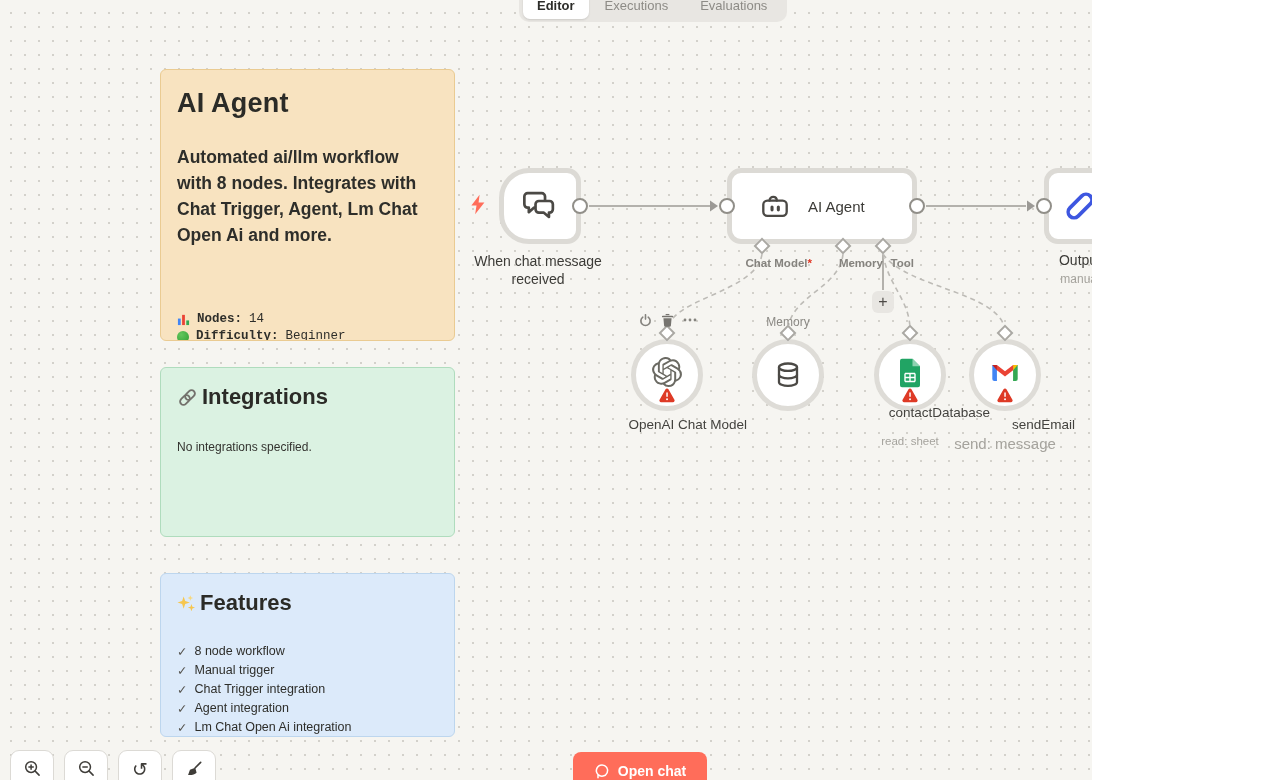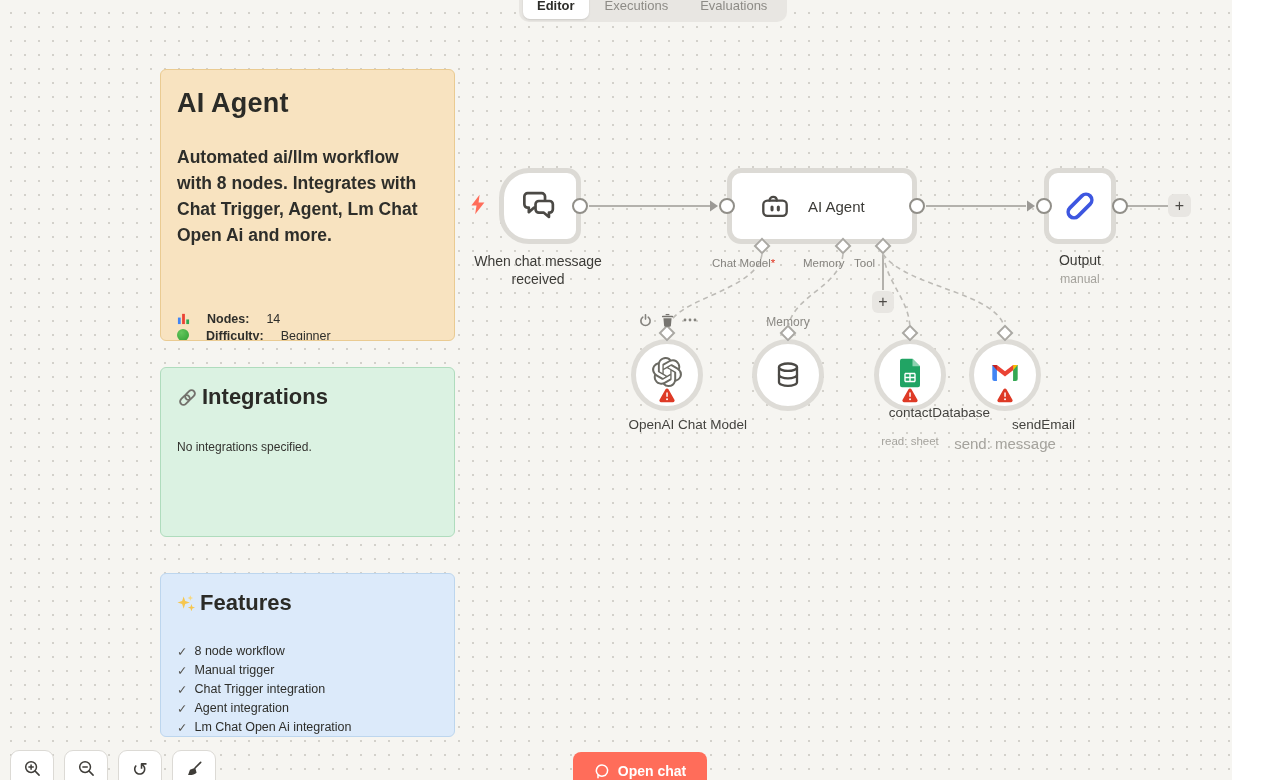--- a/index.html
+++ b/index.html
@@ -1,33 +1,33 @@
 <!DOCTYPE html>
 <html><head>
 <meta charset="utf-8">
 <style>
   html,body{margin:0;padding:0;}
   body{font-family:"Liberation Sans",sans-serif;}
-  .canvas{position:relative;width:1232px;height:780px;overflow:hidden;
+  .canvas{position:relative;width:1092px;height:780px;overflow:hidden;
     background-color:#f6f5f1;
     background-image:radial-gradient(circle,#d3d1cb 1px,transparent 1.3px);
     background-size:14px 14px;background-position:4px 6px;}
   .abs{position:absolute;}
   
   .tabbar{left:519px;top:-12px;height:34px;background:#e8e6e2;border-radius:10px;
     display:flex;align-items:center;padding:0 4px;z-index:20;}
   .tab{font-size:13px;color:#8d8b86;padding:6px 16px;border-radius:7px;cursor:pointer;white-space:nowrap;}
   .tab.active{background:#fff;color:#2d2d2a;font-weight:700;box-shadow:0 1px 2px rgba(0,0,0,.12);padding:6px 14px;}
   
   .note{width:295px;border-radius:6px;overflow:hidden;box-sizing:border-box;padding:16px;z-index:2;}
   .note-overview{left:160px;top:69px;height:272px;background:#f8e3c0;border:1px solid #eacb92;}
   .note-overview h1{margin:2px 0 0;font-size:27px;color:#2b2b27;letter-spacing:.2px;}
   .note-overview p{margin:26px 0 0;font-size:17.5px;line-height:1.48;font-weight:700;color:#2e2e2a;}
   .meta{position:absolute;left:16px;bottom:-6px;font-size:12.5px;color:#2e2e2a;}
-  .meta-row{display:flex;align-items:flex-start;gap:17px;margin-bottom:3px;}
+  .meta-row{display:flex;align-items:flex-end;gap:7px;margin-bottom:3px;font-family:Liberation Mono, monospace;}
   .meta-row b{font-weight:700;}
   .dot-green{width:12px;height:12px;border-radius:50%;background:radial-gradient(circle at 35% 30%,#63c65c,#2f9e33);display:inline-block;}
   .note-integrations{left:160px;top:367px;height:170px;background:#dbf2e2;border:1px solid #afdcbd;}
   .note-features{left:160px;top:573px;height:164px;background:#dceafa;border:1px solid #bdd6ee;}
   .note-h2{display:flex;align-items:center;gap:4px;font-size:22px;font-weight:700;color:#2b2b27;margin:0;}
   .note-body{font-size:12px;color:#33332f;margin-top:30px;}
   ul.checklist{list-style:none;margin:28px 0 0;padding:0;font-size:12.5px;color:#2e2e2a;}
   ul.checklist li{display:flex;gap:7px;margin-bottom:4px;}
   ul.checklist .chk{color:#55534e;}
   
@@ -38,21 +38,21 @@
   .node-agent .node-title{font-size:15px;color:#3c3b37;}
   .node-output{left:1044px;top:168px;width:72px;height:76px;border-radius:14px;}
   .circle-node{background:#fff;border:5px solid #dedcd7;box-sizing:border-box;border-radius:50%;
     width:72px;height:72px;top:339px;z-index:4;display:flex;align-items:center;justify-content:center;cursor:pointer;}
   .warn{position:absolute;left:50%;transform:translateX(-50%);bottom:3px;line-height:0;}
   .port{width:16px;height:16px;border-radius:50%;background:#fff;border:2px solid #918f89;box-sizing:border-box;z-index:5;cursor:crosshair;}
   .diamond{width:12px;height:12px;background:#fff;border:2px solid #aaa8a3;box-sizing:border-box;transform:rotate(45deg);z-index:5;cursor:crosshair;}
   .nlabel{font-size:14px;color:#3c3b37;text-align:center;z-index:4;line-height:1.25;}
   .nsub{font-size:12px;color:#a5a39d;text-align:center;z-index:4;}
   .slabel{font-size:13.5px;color:#43423e;text-align:right;z-index:4;line-height:1.28;}
-  .plabel{font-size:11.5px;color:#85837e;text-align:left;z-index:4;white-space:nowrap;}
+  .plabel{font-size:11.5px;color:#85837e;text-align:right;z-index:4;white-space:nowrap;font-weight:bold;}
   .plabel .req{color:#e0321f;}
   .plusbtn{width:23px;height:23px;background:#e8e6e2;border-radius:6px;color:#4c4a46;font-size:16px;
     display:flex;align-items:center;justify-content:center;z-index:5;cursor:pointer;line-height:1;}
   .toolbar{display:flex;align-items:center;gap:9px;z-index:6;}
   .floatlbl{font-size:12px;color:#8b8984;z-index:4;}
   
   .ctrlbtn{width:44px;height:42px;background:#fff;border:1px solid #dcdad5;border-radius:9px;
     display:flex;justify-content:center;padding-top:9px;box-sizing:border-box;z-index:20;cursor:pointer;}
   .undo-glyph{font-size:19px;color:#3f3d39;line-height:1;}
   .chatbtn{left:573px;top:752px;width:134px;height:38px;background:#ff6d5a;border-radius:8px;z-index:20;

